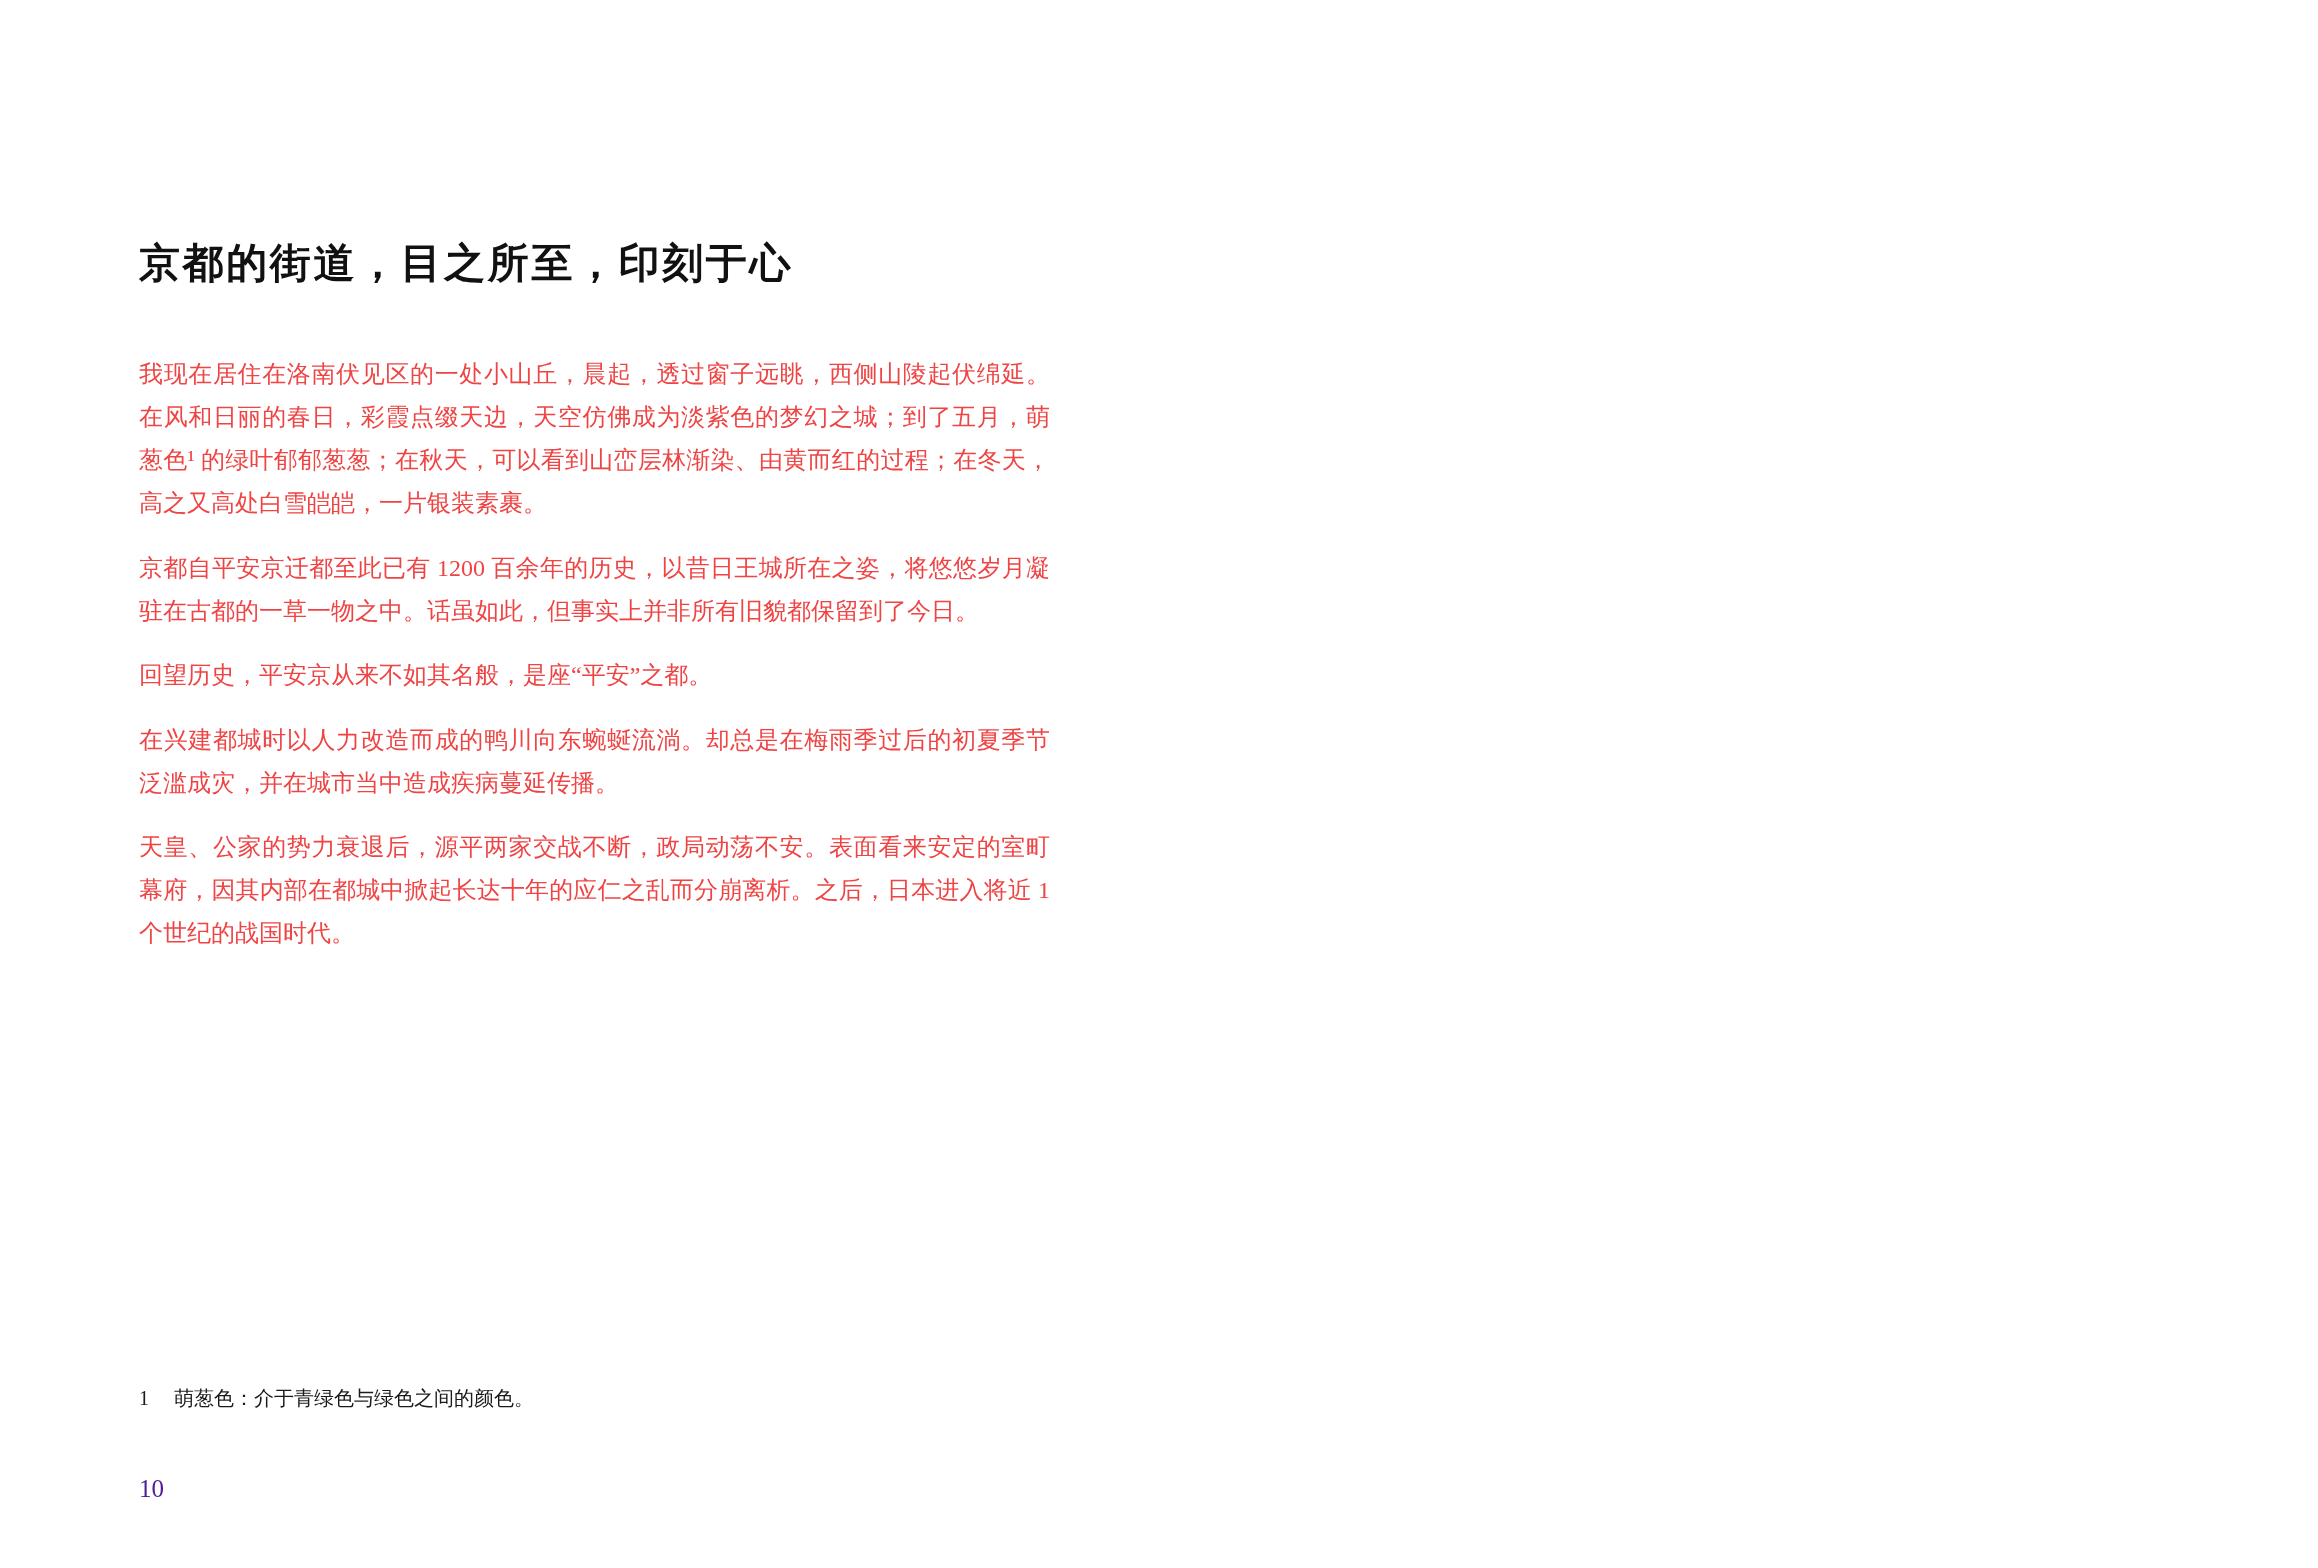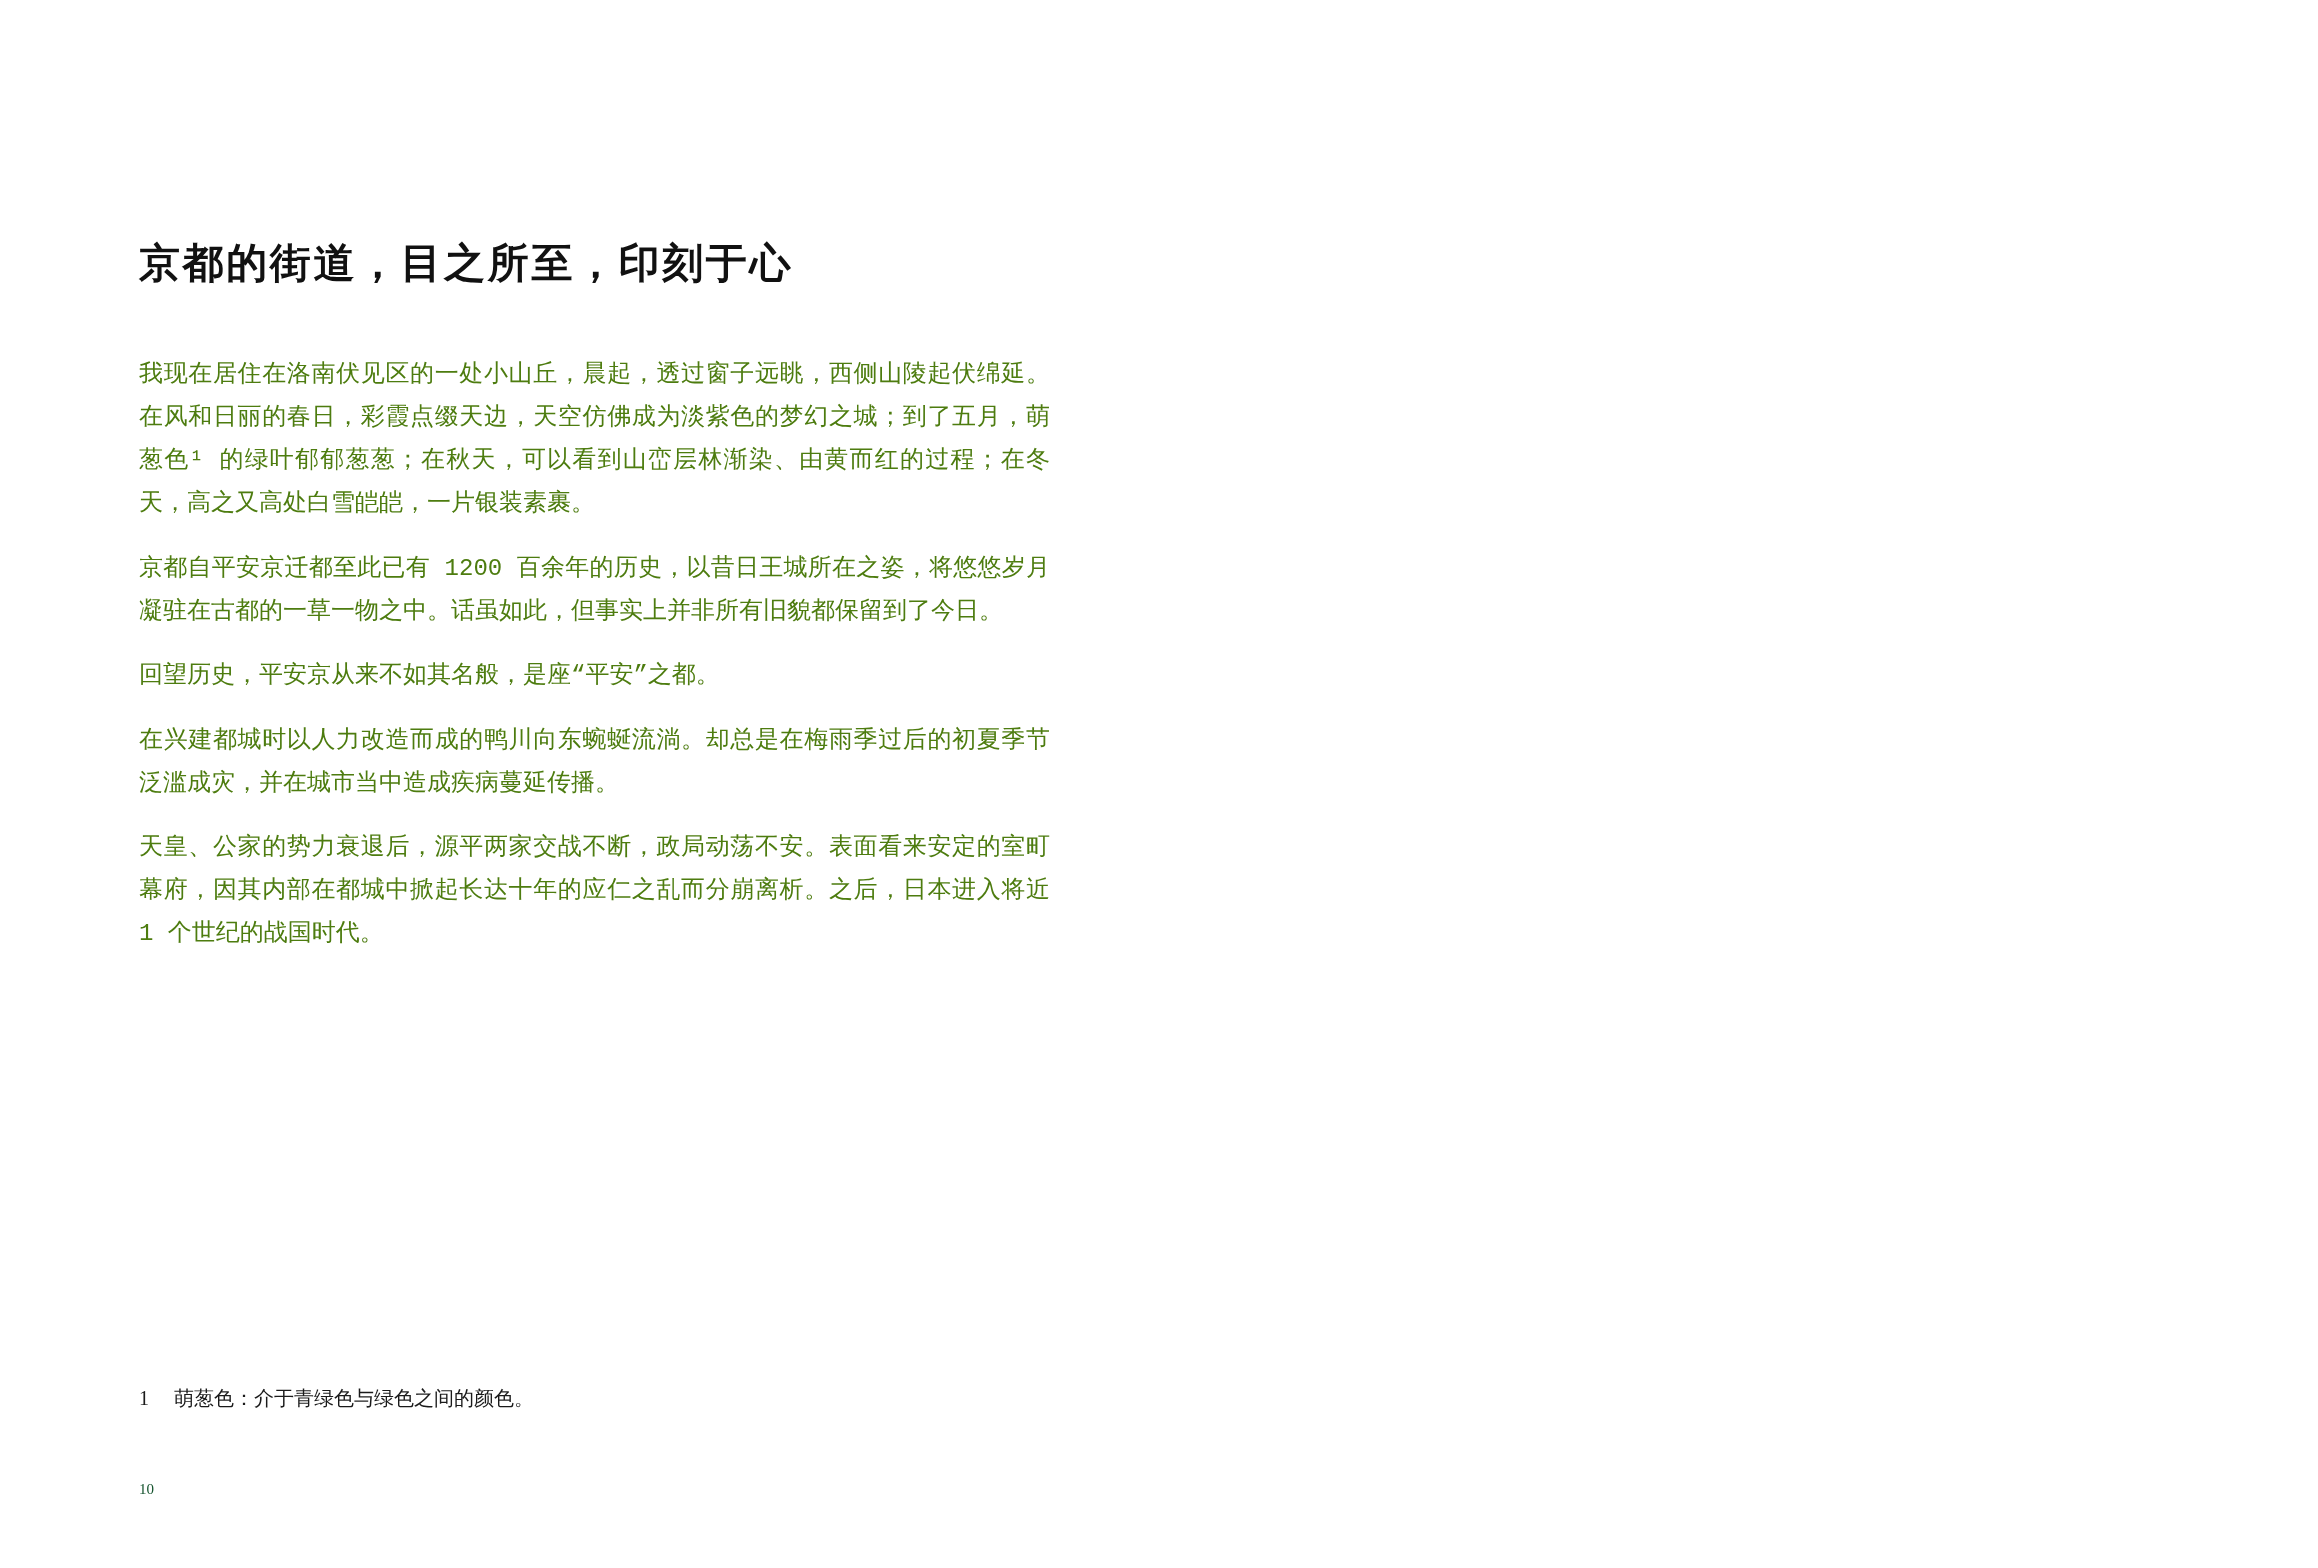--- a/index.html
+++ b/index.html
@@ -42,22 +42,21 @@
     white-space: nowrap;
   }
 
   .body-column {
     position: absolute;
     width: 911px;
     font-size: 24px;
     line-height: 43px;
     text-align: justify;
     text-justify: inter-ideograph;
-    color: #4d7c0f;
-    font-family: Liberation Mono, monospace;
+    color: #ef4444;
   }
   .body-column p {
     margin: 0 0 21.6px 0;
   }
   #left-body  { left: 139px;  top: 353px; }
 
   .footnote {
     position: absolute;
     width: 911px;
     font-size: 20px;
@@ -71,23 +70,23 @@
     flex: 0 0 35px;
     font-size: 20px;
   }
   .fn-text {
     flex: 1 1 auto;
     text-align: justify;
   }
 
   .page-number {
     position: absolute;
-    font-size: 15px;
+    font-size: 25px;
     line-height: 26px;
-    color: #14532d;
+    color: #4c1d95;
     text-align: center;
   }
   #page-number-left  { left: 139px;  top: 1476px; }
 </style>
 </head>
 <body>
 
 <div class="spread">
 
   <div class="page page-left">

